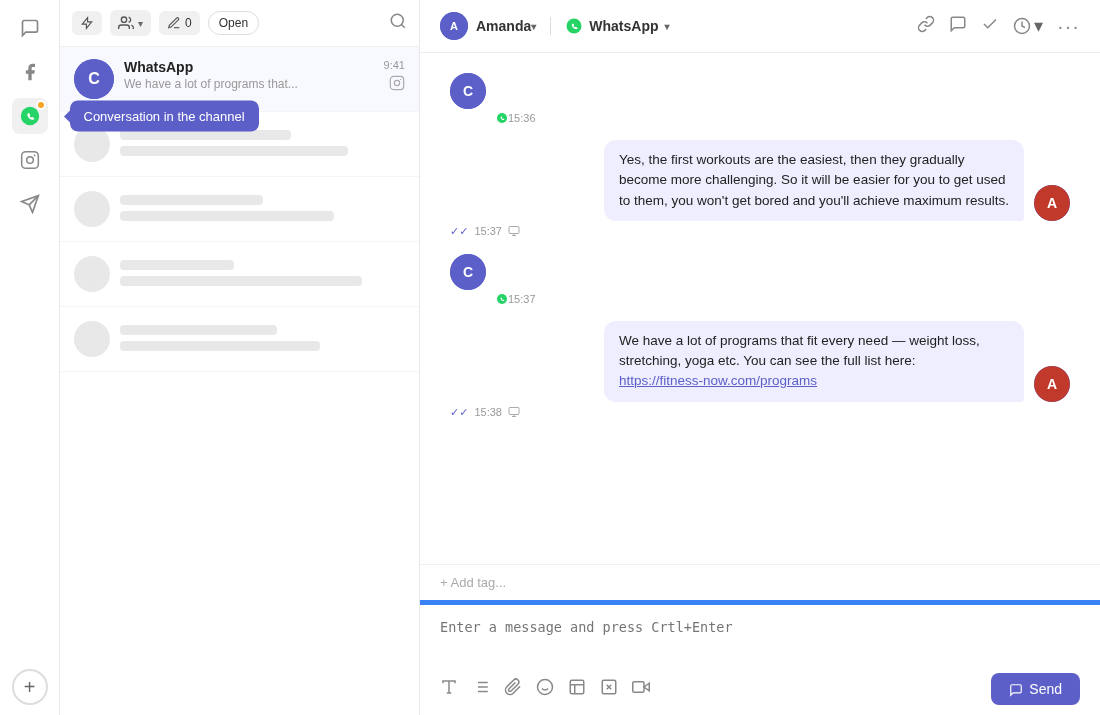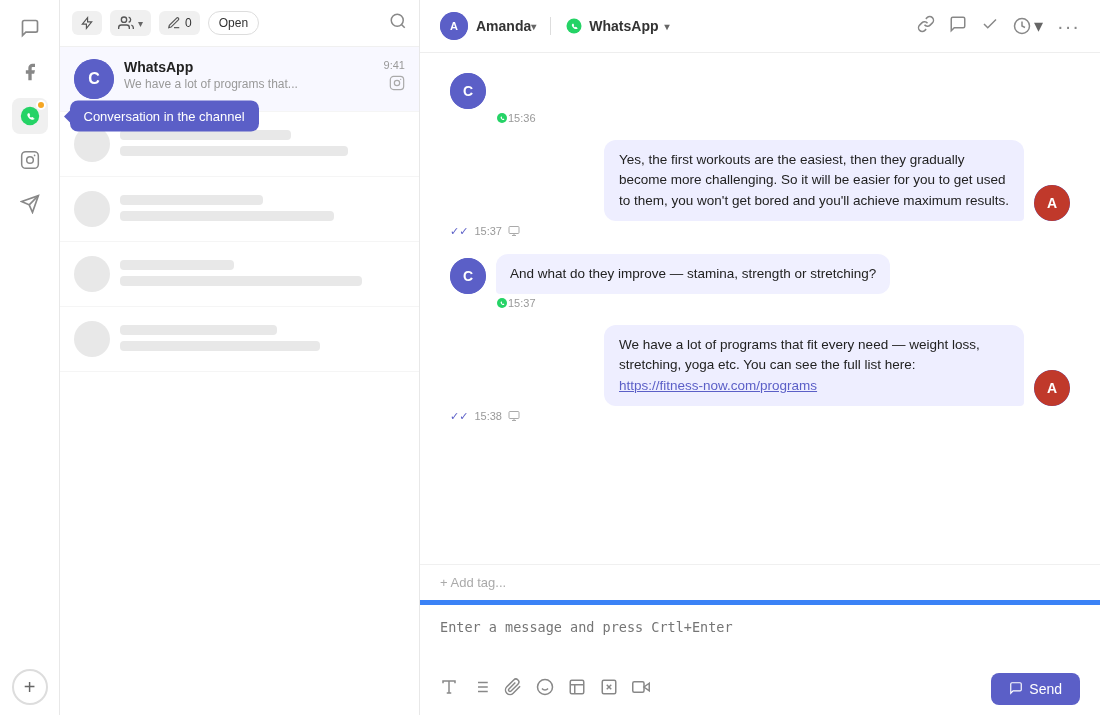--- a/index.html
+++ b/index.html
@@ -245,21 +245,21 @@
     .tool-icon { color: #888; cursor: pointer; font-size: 18px; }
     .send-btn {
       margin-left: auto;
       background: #5b5fc7;
       color: #fff;
       border: none;
       border-radius: 8px;
       padding: 8px 18px;
       font-size: 14px;
       cursor: pointer;
-      display: flex; align-items: flex-start; gap: 6px;
+      display: flex; align-items: flex-end; gap: 6px;
     }
 
     
     .chevron { font-size: 10px; color: #666; }
   </style>
 </head>
 <body>
 
 <div class="icon-rail">
   <div class="rail-icon">
@@ -480,21 +480,20 @@
     </div>
 
     <div>
       <div class="msg-row incoming">
         <div class="msg-avatar">
           <svg viewBox="0 0 36 36" width="36" height="36">
             <circle cx="18" cy="18" r="18" fill="#5b5fc7"></circle>
             <text x="18" y="23" text-anchor="middle" fill="white" font-size="14" font-family="sans-serif" font-weight="bold">C</text>
           </svg>
         </div>
-        <div class="msg-bubble incoming">And what do they improve — stamina, strength or stretching?</div>
       </div>
       <div class="incoming-time-row">
         <svg viewBox="0 0 24 24" width="12" height="12" fill="none">
           <circle cx="12" cy="12" r="10" fill="#25d366"></circle>
           <path d="M17.5 14.5c-.3.8-1.5 1.5-2.2 1.6-.6.1-1.3.1-2-.2-1.8-.7-3-2-3.8-3.5-.5-1-.5-2.2.2-3 .2-.3.5-.4.8-.4h.5c.3 0 .5.2.6.5l.5 1.3c.1.3 0 .6-.2.8l-.4.4c.3.7 1 1.5 1.7 1.8l.5-.5c.2-.2.5-.3.8-.1l1.3.6c.3.1.4.4.4.6v.5c0 .3-.1.4-.7.6z" fill="#fff"></path>
         </svg>
         <span>15:37</span>
       </div>
     </div>
 

